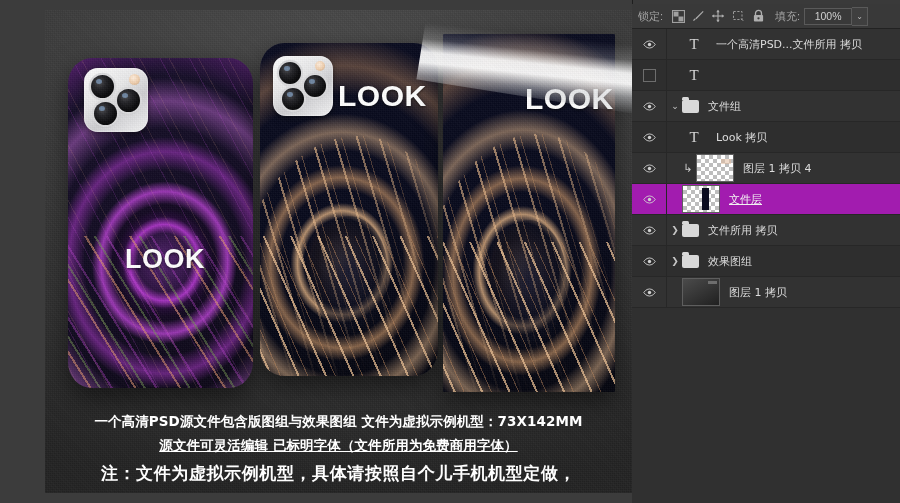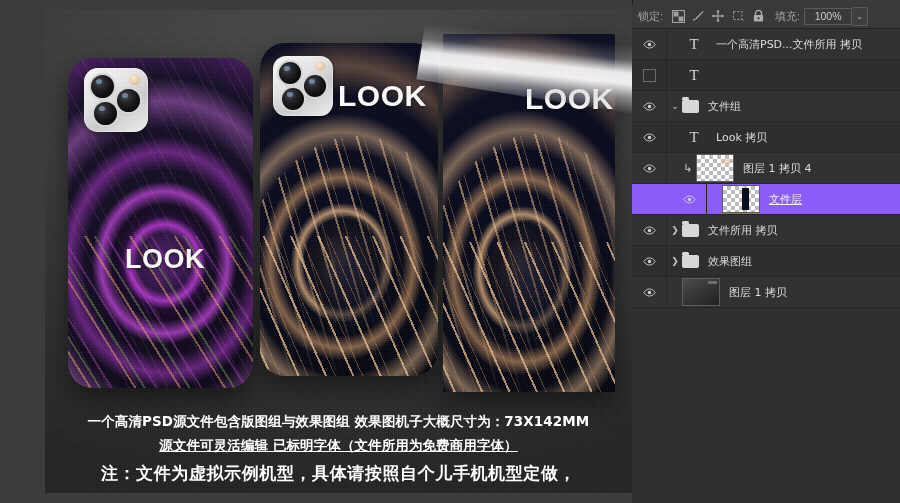--- a/index.html
+++ b/index.html
@@ -183,21 +183,21 @@
     width:15px;height:17px;background:#3f3f3f;border:1px solid #5a5a5a;border-left:none;
     display:flex;align-items:center;justify-content:center;color:#bdbdbd;font-size:8px;
   }
 
   #layer-list{position:absolute;left:0;top:25px;right:0;bottom:0;background:#303030;}
   .layer-row{
     position:relative;display:flex;align-items:center;height:30px;
     border-bottom:1px solid #272727;background:#323232;
   }
   .layer-row.alt{background:#2e2e2e;}
-  .layer-row.selected{background:#8b5cf6;padding-left:40px;}
+  .layer-row.selected{background:#a21caf;}
   .eye-cell{
     width:34px;height:30px;display:flex;align-items:center;justify-content:center;
     border-right:1px solid #272727;flex:none;
   }
   .eye{width:13px;height:9px;}
   .eye-off{width:11px;height:11px;border:1px solid #6d6d6d;background:transparent;}
   .chev{width:12px;color:#c6c6c6;font-size:9px;flex:none;text-align:center;margin-left:2px;}
   .clip-arrow{width:14px;color:#c9c9c9;font-size:11px;flex:none;text-align:center;}
   .tglyph{
     width:26px;flex:none;text-align:center;color:#d6d6d6;
@@ -280,21 +280,21 @@
           <div class="fan"></div>
           <div class="fan2"></div>
         </div>
         <div class="look-text" style="left:82px;top:50px;font-size:30px;">LOOK</div>
       </div>
 
       <div class="glare"></div>
       <div class="grain"></div>
 
       <div id="caption">
-        <div class="l1">一个高清PSD源文件包含版图组与效果图组  效果图机子大概尺寸为：73X142MM</div>
+        <div class="l1">一个高清PSD源文件包含版图组与效果图组  文件为虚拟示例机型：73X142MM</div>
         <div class="l2">源文件可灵活编辑 已标明字体（文件所用为免费商用字体）</div>
         <div class="l3">注：文件为虚拟示例机型，具体请按照自个儿手机机型定做，</div>
       </div>
 
     </div>
   </div>
   <div id="panel-divider"></div>
 
   <div id="panel">
 

